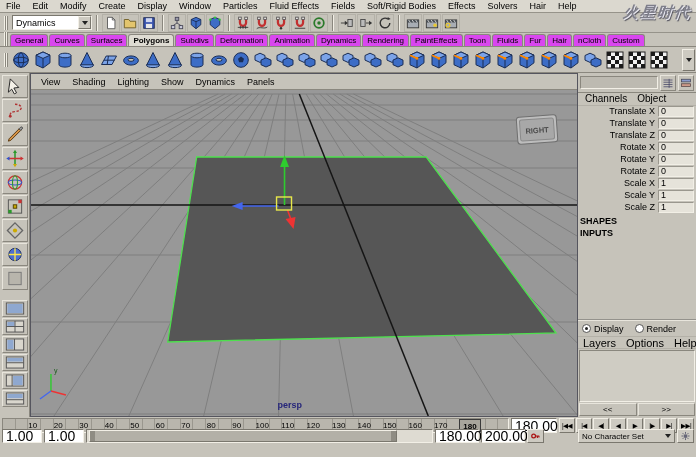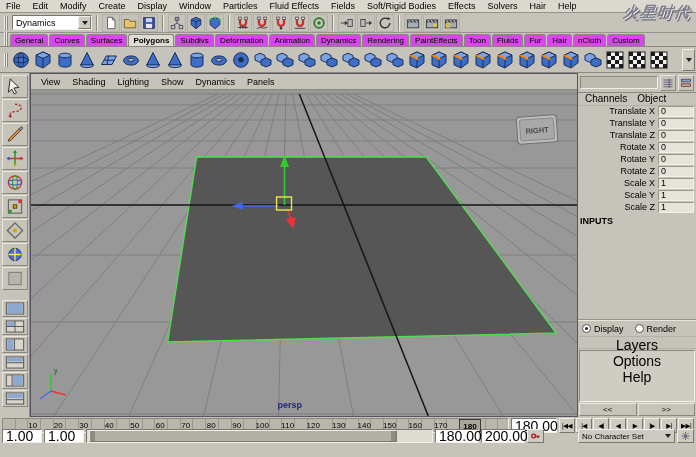--- a/index.html
+++ b/index.html
@@ -49,21 +49,21 @@
 .cbrow{display:flex;height:12px;align-items:flex-start;}
 .cblabel{flex:1;text-align:right;font-size:9px;padding-right:3px;white-space:nowrap;}
 .cbvalue{width:36px;font-size:9px;background:#e6e3da;border:1px solid;border-color:#9a978e #f2efe6 #f2efe6 #9a978e;height:11px;line-height:9px;padding-left:2px;margin-right:2px;}
 .cbheader{font-size:9px;font-weight:bold;padding:2px 0 0 2px;flex:none;}
 .spacer{flex:1;}
 .layered{border-top:2px groove #e8e5dc;flex:none;}
 .radios{display:flex;align-items:center;font-size:9px;height:15px;gap:3px;padding-left:4px;}
 .radio{width:9px;height:9px;border-radius:50%;background:#fff;border:1px solid #555;position:relative;display:inline-block;flex:none;}
 .radio.on::after{content:"";position:absolute;inset:2px;border-radius:50%;background:#222;}
 .rlabel{margin-right:8px;}
-.le-menu{display:flex;font-size:14px;height:13px;align-items:center;border-bottom:1px solid #b4b1a8;border-top:1px solid #b4b1a8;flex-direction:column;}
+.le-menu{display:flex;font-size:11px;height:13px;align-items:flex-start;border-bottom:1px solid #b4b1a8;border-top:1px solid #b4b1a8;}
 .lem{padding:0 5px;}
 .le-list{height:52px;background:#cfccc3;border:1px solid;border-color:#8a877e #f2efe6 #f2efe6 #8a877e;margin:1px;}
 .rp-bottom{display:flex;height:14px;gap:1px;padding:0 1px 1px;flex:none;}
 .rp-bottom button{flex:1;font-size:8px;background:#c6c3ba;border:1px solid;border-color:#e8e5dc #8a877e #8a877e #e8e5dc;line-height:9px;}
 .timebar{top:417px;height:17px;display:flex;align-items:stretch;gap:2px;padding:1px 2px;}
 .ruler{flex:1;position:relative;background:#b9b6ad;border:1px solid;border-color:#8a877e #f2efe6 #f2efe6 #8a877e;background-image:repeating-linear-gradient(90deg,transparent 0 11.7px,#9a978e 11.7px 12.7px);}
 .ticks{display:flex;padding-left:17px;height:100%;align-items:center;}
 .tick{width:25.5px;text-align:center;font-size:8px;flex:none;}
 .cfmark{position:absolute;left:456px;top:0;bottom:0;width:22px;background:#a8a59c;border:1px solid #3a3a3a;display:flex;align-items:flex-end;justify-content:center;font-size:8px;font-weight:bold;}
 .field{background:#fff;border:1px solid;border-color:#7a776e #f2efe6 #f2efe6 #7a776e;font-size:14px;display:flex;align-items:center;padding-left:3px;flex:none;}
@@ -731,20 +731,21 @@
         </div>
           <div class="cbrow">
           <span class="cblabel">Scale Y</span>
           <span class="cbvalue">1</span>
         </div>
           <div class="cbrow">
           <span class="cblabel">Scale Z</span>
           <span class="cbvalue">1</span>
         </div>
         </div>
+      <div class="cbheader">SHAPES</div>
       <div class="cbheader">INPUTS</div>
       <div class="spacer"></div>
       <div class="layered">
         <div class="radios">
           <span class="radio on"></span>
           <span class="rlabel">Display</span>
           <span class="radio"></span>
           <span class="rlabel">Render</span>
         </div>
         <div class="le-menu">

